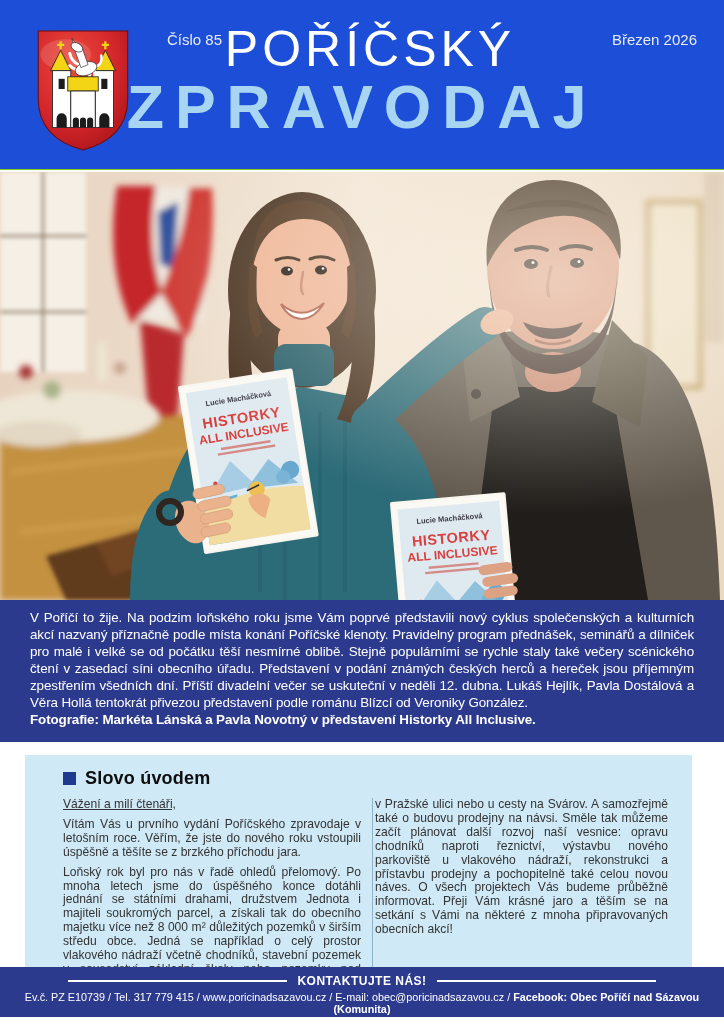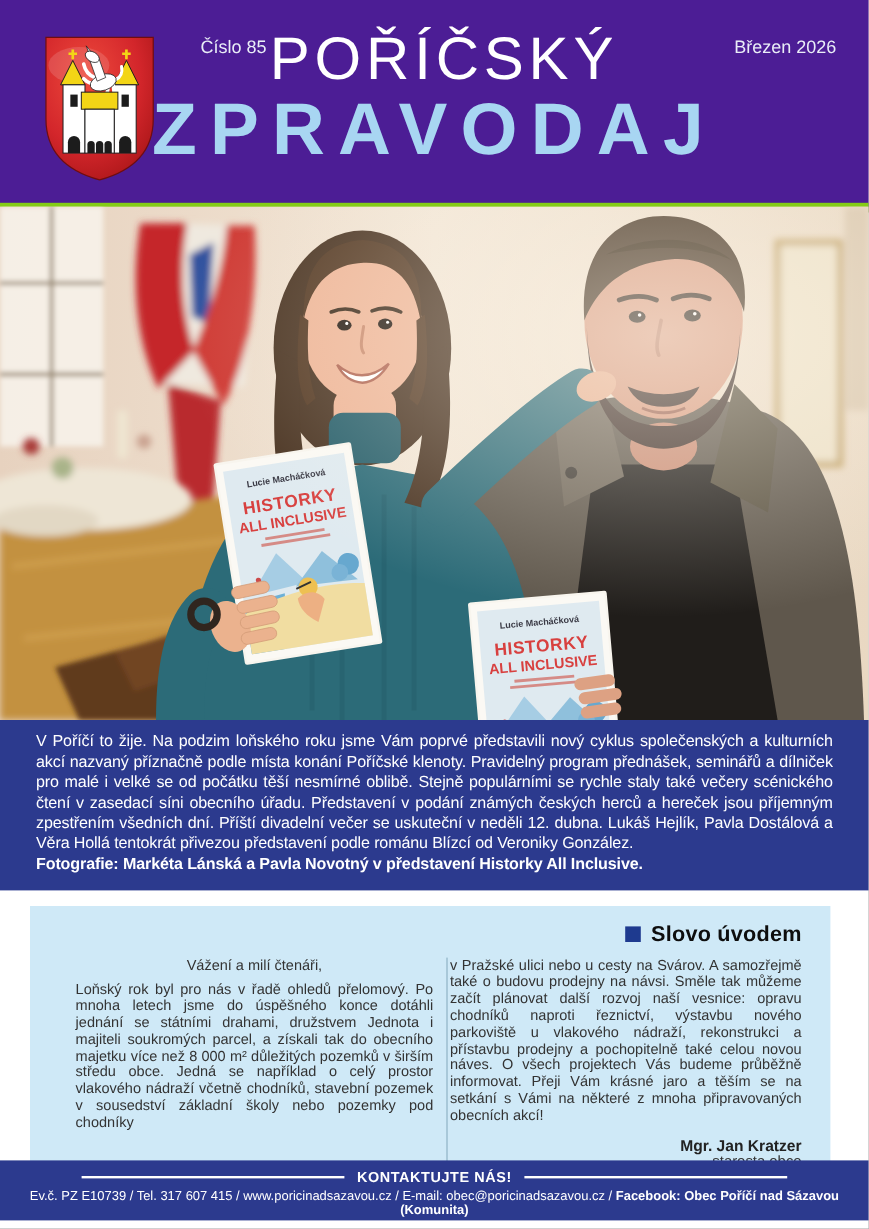--- a/index.html
+++ b/index.html
@@ -1,21 +1,21 @@
 <!DOCTYPE html>
 <html><head>
 <meta charset="utf-8">
 <style>
   html,body{margin:0;padding:0;background:#888;}
   .page{position:relative;width:724px;height:1024px;background:#ffffff;margin:0 auto;
         font-family:"Liberation Sans",sans-serif;overflow:hidden;}
 
   
-  .masthead{position:absolute;top:0;left:0;right:0;height:169px;background:#4c1d95;
-            border-bottom:8px solid #84cc16;}
+  .masthead{position:absolute;top:0;left:0;right:0;height:169px;background:#1d4ed8;
+            border-bottom:1px solid #84cc16;}
   .crest{position:absolute;left:31px;top:26px;width:104px;height:128px;}
   .issue{position:absolute;left:167px;top:31px;font-size:15px;color:#e9edf7;}
   .date{position:absolute;right:27px;top:31px;font-size:15px;color:#e9edf7;}
   .title1{position:absolute;left:150px;top:24px;width:440px;text-align:center;
           font-size:50px;font-weight:normal;color:#ffffff;letter-spacing:4px;line-height:1;}
   .title2{position:absolute;left:0;top:77px;width:724px;text-align:center;
           box-sizing:border-box;font-size:61px;font-weight:bold;color:#a8d6f2;
           letter-spacing:11px;line-height:1;}
 
   
@@ -23,27 +23,27 @@
 
   
   .intro{position:absolute;top:600px;left:0;right:0;height:142px;background:#2c3a8e;
          color:#ffffff;padding:9px 30px 0 30px;box-sizing:border-box;}
   .intro p{margin:0;font-size:13.4px;line-height:17px;text-align:justify;letter-spacing:-0.1px;}
   .intro .credit{font-weight:bold;text-align:left;}
 
   
   .panel{position:absolute;top:755px;left:25px;width:667px;min-height:193px;
          background:#cfe9f7;padding:13px 24px 10px 38px;box-sizing:border-box;}
-  .panel-head{display:flex;align-items:center;gap:9px;margin-bottom:9px;justify-content:flex-end;}
+  .panel-head{display:flex;align-items:center;gap:9px;margin-bottom:9px;}
   .sq{width:13px;height:13px;background:#1e3a8f;flex:0 0 auto;}
   .panel-head h2{margin:0;font-size:18px;font-weight:bold;color:#0e0e0e;letter-spacing:0.2px;}
   .cols{display:flex;}
   .col{font-size:12.1px;line-height:13.9px;color:#333;}
   .col p{margin:0 0 6px 0;text-align:justify;}
-  .col .salutation{text-align:center;}
+  .col .salutation{text-align:left;text-decoration:underline;}
   .col1{width:298px;padding-right:11px;}
   .col2{flex:1;padding-left:2px;border-left:1.5px solid #8fb3c6;}
   .sig{text-align:right;margin-top:11px;}
   .sig .name{font-weight:bold;font-size:13px;color:#222;}
   .sig .role{font-size:12.4px;color:#333;}
 
   
   .footer{position:absolute;top:967px;left:0;right:0;height:50px;background:#2c3a8e;
           color:#ffffff;text-align:center;}
   .contact-row{display:flex;align-items:center;gap:10px;margin:7px 68px 3px 68px;}
@@ -247,34 +247,31 @@
   </section>
 
   <section class="panel">
     <div class="panel-head">
       <span class="sq"></span>
       <h2>Slovo úvodem</h2>
     </div>
     <div class="cols">
       <div class="col col1">
         <p class="salutation">Vážení a milí čtenáři,</p>
+        <p>Vítám Vás u prvního vydání Poříčského zpravodaje v letošním roce. Věřím, že jste do nového roku vstoupili úspěšně a těšíte se z brzkého příchodu jara.</p>
         <p>Loňský rok byl pro nás v řadě ohledů přelomový. Po mnoha letech jsme do úspěšného konce dotáhli jednání se státními drahami, družstvem Jednota i majiteli soukromých parcel, a získali tak do obecního majetku více než 8 000 m² důležitých pozemků v širším středu obce. Jedná se například o celý prostor vlakového nádraží včetně chodníků, stavební pozemek v sousedství základní školy nebo pozemky pod chodníky</p>
       </div>
       <div class="col col2">
         <p>v Pražské ulici nebo u cesty na Svárov. A samozřejmě také o budovu prodejny na návsi. Směle tak můžeme začít plánovat další rozvoj naší vesnice: opravu chodníků naproti řeznictví, výstavbu nového parkoviště u vlakového nádraží, rekonstrukci a přístavbu prodejny a pochopitelně také celou novou náves. O všech projektech Vás budeme průběžně informovat. Přeji Vám krásné jaro a těším se na setkání s Vámi na některé z mnoha připravovaných obecních akcí!</p>
-        <div class="sig">
-          <div class="name">Mgr. Jan Kratzer</div>
-          <div class="role">starosta obce</div>
-        </div>
       </div>
     </div>
   </section>
 
   <footer class="footer">
     <div class="contact-row">
       <span class="rule"></span>
       <span class="contact-label">KONTAKTUJTE NÁS!</span>
       <span class="rule"></span>
     </div>
-    <div class="f2"><span>Ev.č. PZ E10739 / Tel. 317 607 415 / www.poricinadsazavou.cz / E-mail: obec@poricinadsazavou.cz / </span><b>Facebook: Obec Poříčí nad Sázavou (Komunita)</b></div>
+    <div class="f2"><span>Ev.č. PZ E10739 / Tel. 317 779 415 / www.poricinadsazavou.cz / E-mail: obec@poricinadsazavou.cz / </span><b>Facebook: Obec Poříčí nad Sázavou (Komunita)</b></div>
   </footer>
 
 </div>
 
 </body></html>

